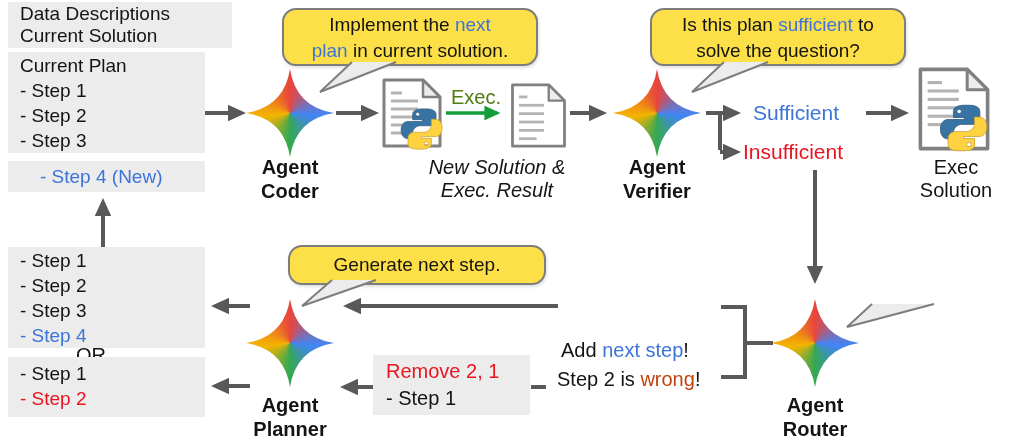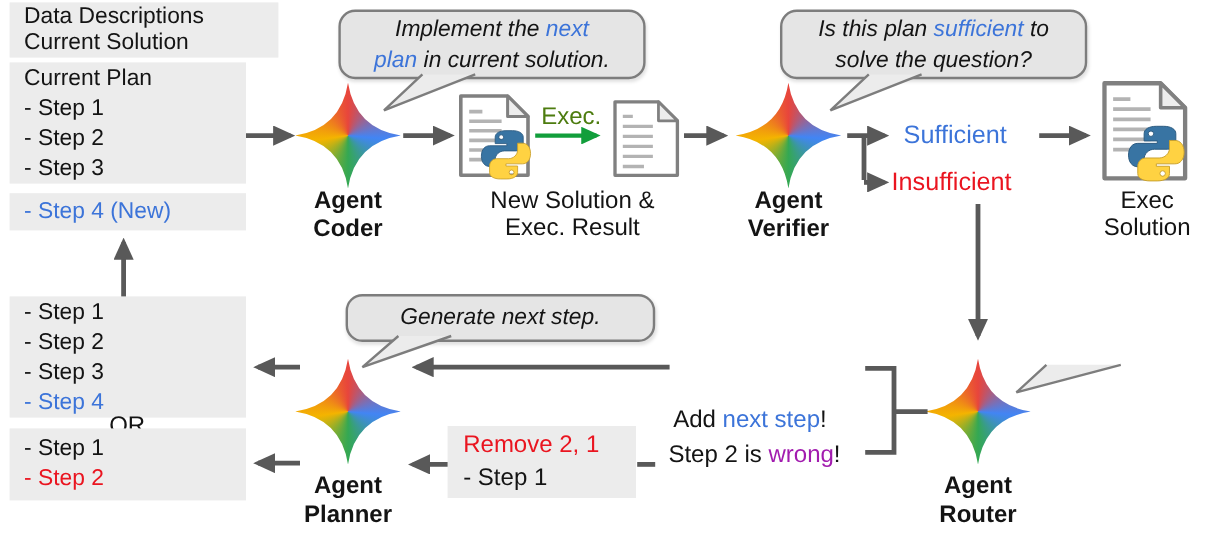--- a/index.html
+++ b/index.html
@@ -1,22 +1,22 @@
 <!DOCTYPE html>
 <html><head>
 <meta charset="utf-8">
 <style>
   html,body{margin:0;padding:0;background:#fff;}
   *{box-sizing:border-box;}
   .canvas{position:relative;width:1024px;height:448px;background:#fff;overflow:hidden;
           font-family:"Liberation Sans",sans-serif;color:#141414;}
   .abs{position:absolute;}
   .graybox{background:#ececec;font-size:19px;line-height:25px;padding:1px 0 0 12px;white-space:nowrap;}
-  .bubble{background:#e5e5e5;border:2px solid #7d7d7d;border-radius:14px;text-align:center;
-          font-size:19px;line-height:26px;padding-top:2px;box-shadow:1px 2px 3px rgba(0,0,0,.12);font-style:italic;}
+  .bubble{background:#fde047;border:2px solid #7d7d7d;border-radius:14px;text-align:center;
+          font-size:19px;line-height:26px;padding-top:2px;box-shadow:1px 2px 3px rgba(0,0,0,.12);}
   .bubble-center{display:flex;align-items:center;justify-content:center;flex-direction:column;padding-top:0;}
   .agent-label{font-weight:bold;font-size:20px;line-height:24px;text-align:center;}
   .caption{font-size:20px;line-height:23px;text-align:center;white-space:nowrap;}
   .inline-label{font-size:21px;white-space:nowrap;}
   .small-label{font-size:20px;white-space:nowrap;}
   .star{width:88px;height:88px;
         background:conic-gradient(from 0deg at 50% 50%, #e8453c 0deg, #4285f4 95deg, #34a853 180deg, #f4b400 262deg, #e8453c 360deg);
         clip-path:path('M44 0 Q50 38 88 44 Q50 50 44 88 Q38 50 0 44 Q38 38 44 0 Z');}
   .connector-layer{position:absolute;left:0;top:0;pointer-events:none;}
   svg{display:block;}
@@ -30,29 +30,29 @@
       <div>Data Descriptions</div>
       <div>Current Solution</div>
     </div>
   <div class="abs graybox" style="left:8px;top:52px;width:197px;height:101px;">
       <div>Current Plan</div>
       <div>- Step 1</div>
       <div>- Step 2</div>
       <div>- Step 3</div>
     </div>
   <div class="abs graybox" style="left:8px;top:161px;width:197px;height:31px;padding-top:3px;">
-      <div><span style="color: rgb(60, 116, 217);">- Step 4 (New)</span></div>
+      <div><span style="color: rgb(60, 116, 217); margin-left: 20px;">- Step 4 (New)</span></div>
     </div>
   <div class="abs graybox" style="left:8px;top:247px;width:197px;height:101px;">
       <div>- Step 1</div>
       <div>- Step 2</div>
       <div>- Step 3</div>
       <div><span style="color: rgb(60, 116, 217);">- Step 4</span></div>
     </div>
-  <div class="abs small-label" style="left:91px;top:344px;">OR</div>
+  <div class="abs small-label" style="left:76px;top:344px;">OR</div>
   <div class="abs graybox" style="left:8px;top:357px;width:197px;height:60px;padding-top:4px;">
       <div>- Step 1</div>
       <div><span style="color: rgb(234, 21, 32);">- Step 2</span></div>
     </div>
 
   <div class="abs star" style="left:246px;top:69px;"></div>
   <div class="abs star" style="left:613px;top:69px;"></div>
   <div class="abs star" style="left:246px;top:299px;"></div>
   <div class="abs star" style="left:771px;top:299px;"></div>
 
@@ -136,32 +136,32 @@
     </svg>
   </div>
   <div class="abs" style="left:938px;top:102px;">
     <svg width="52" height="52" viewBox="0 0 64 64">
       <path fill="#3874a3" stroke="#2b5a80" stroke-width="1" d="M31.5 4c-7.5 0-12.5 3-12.5 7.5V19h13.5v2.5H12.5C7 21.5 3 26 3 33.5S7 45.5 12.5 45.5H19v-8c0-5.5 4.8-10 10.5-10H43c4.8 0 8.5-3.6 8.5-8.5v-7.5C51.5 7 46.5 4 39 4h-7.5zM26 8.8a2.8 2.8 0 1 1 0 5.6 2.8 2.8 0 0 1 0-5.6z"></path>
       <path fill="#ffd242" stroke="#c9a02c" stroke-width="1" d="M32.5 60c7.5 0 12.5-3 12.5-7.5V45H31.5v-2.5h19c5.5 0 9.5-4.5 9.5-12S56 18.5 50.5 18.5H45v8c0 5.5-4.8 10-10.5 10H21c-4.8 0-8.5 3.6-8.5 8.5v7.5c0 4.5 5 7.5 12.5 7.5h7.5zM38 55.2a2.8 2.8 0 1 1 0-5.6 2.8 2.8 0 0 1 0 5.6z"></path>
     </svg>
   </div>
 
   <div class="abs caption" style="left:446px;top:86px;width:60px;"><span style="color: #4d7c0f;">Exec.</span></div>
-  <div class="abs caption" style="left:387px;top:156px;width:180px;">
+  <div class="abs caption" style="left:407px;top:156px;width:180px;font-style:italic;">
       <div>New Solution &amp;</div>
       <div>Exec. Result</div>
     </div>
   <div class="abs caption" style="left:906px;top:156px;width:100px;">
       <div>Exec</div>
       <div>Solution</div>
     </div>
   <div class="abs inline-label" style="left:753px;top:101px;"><span style="color: rgb(60, 116, 217);">Sufficient</span></div>
   <div class="abs inline-label" style="left:743px;top:140px;"><span style="color: rgb(234, 21, 32);">Insufficient</span></div>
   <div class="abs small-label" style="left:561px;top:295px;margin-top:44px;"><span>Add </span><span style="color: rgb(60, 116, 217);">next step</span><span>!</span></div>
-  <div class="abs small-label" style="left:557px;top:368px;"><span>Step 2 is </span><span style="color: #a21caf;">wrong</span><span>!</span></div>
+  <div class="abs small-label" style="left:557px;top:368px;"><span>Step 2 is </span><span style="color: #c2410c;">wrong</span><span>!</span></div>
   <div class="abs graybox" style="left:373px;top:355px;width:157px;height:60px;font-size:20px;line-height:27px;padding:3px 0 0 13px;">
       <div><span style="color: rgb(234, 21, 32);">Remove 2, 1</span></div>
       <div>- Step 1</div>
     </div>
 
   <svg class="connector-layer" width="1024" height="448" viewBox="0 0 1024 448">
     <defs>
       <marker id="ah" markerWidth="4.6" markerHeight="4.2" refX="3.6" refY="2.1" orient="auto">
         <path d="M0 0 L4.6 2.1 L0 4.2 Z" fill="#595959"></path>
       </marker>

